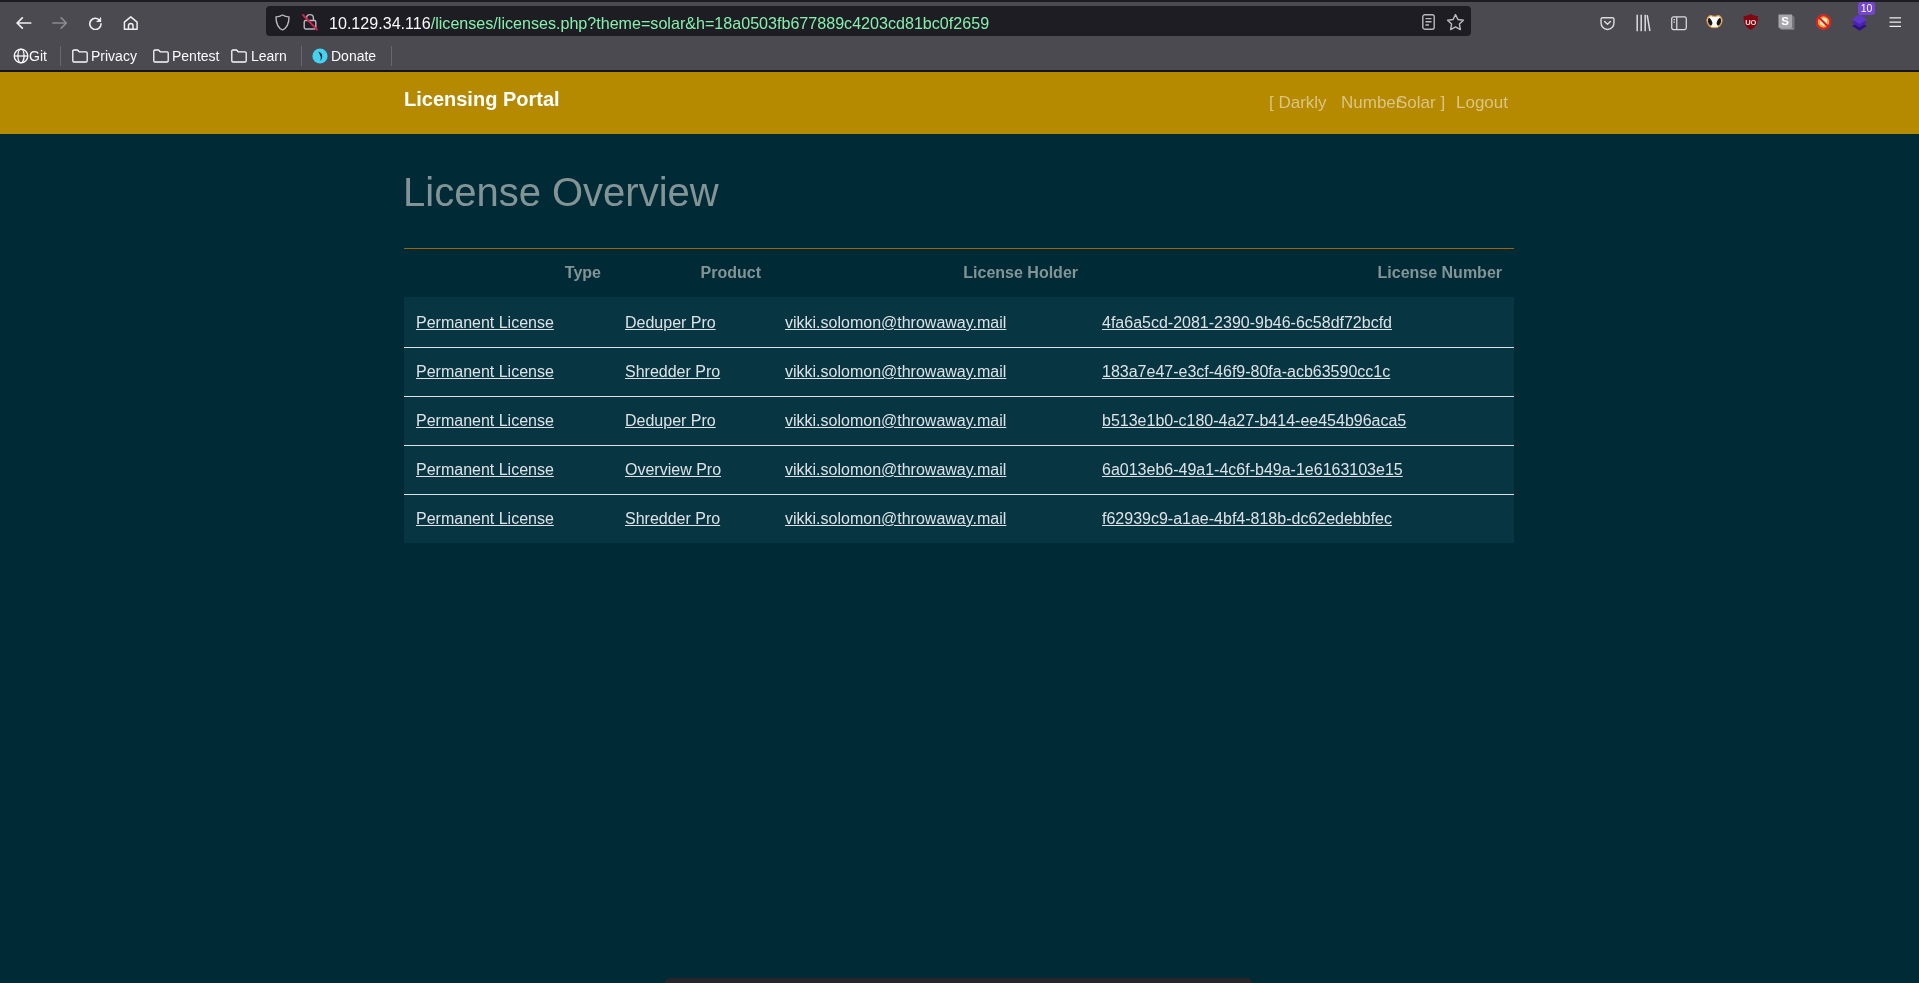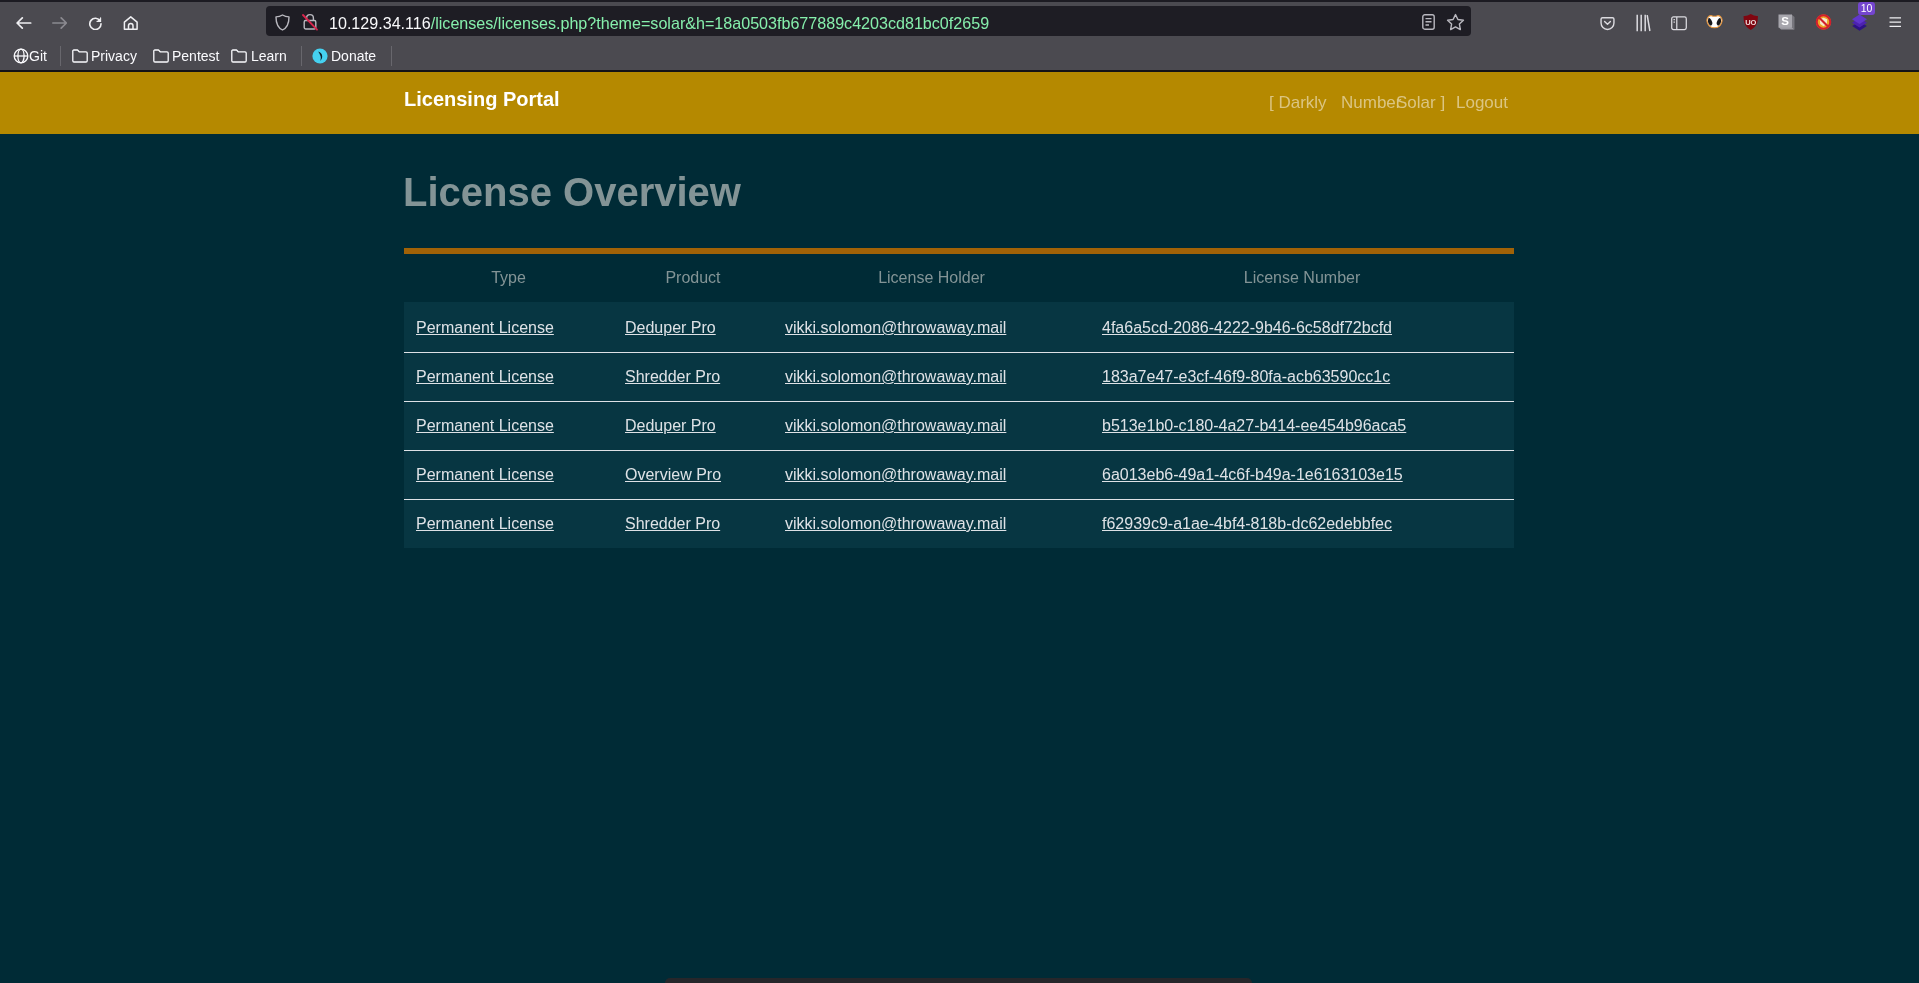--- a/index.html
+++ b/index.html
@@ -11,25 +11,25 @@
   #topstrip { position:absolute; top:0; left:0; width:1919px; height:2px; background:#1c1b22; }
   #chromegap { position:absolute; top:70px; left:0; width:1919px; height:2px; background:#141317; }
   #urlbar { position:absolute; top:6px; left:266px; width:1205px; height:30px; background:#1e1d24; border-radius:4px; }
   .urltext { position:absolute; top:7.5px; height:30px; line-height:30px; font-size:16.1px; white-space:pre; }
   
   #navbar { position:absolute; top:72px; left:0; width:1919px; height:62px; background:#b58900; }
   #brand { position:absolute; left:404px; top:84px; font-size:20px; line-height:30px; color:#ffffff;font-weight:bold; }
   .navlink { position:absolute; top:88px; font-size:17px; line-height:30px; color:#dbc582; }
   
   #page { position:absolute; top:134px; left:0; width:1919px; height:849px; background:#002b36; }
-  #h1 { position:absolute; left:403px; top:168px; font-size:40px; font-weight:700; color:#839496; line-height:48px; }
+  #h1 { position:absolute; left:403px; top:168px; font-size:40px; font-weight:400; color:#839496; line-height:48px; }
   #tbl { position:absolute; left:404px; top:248px; width:1110px; border-collapse:collapse; table-layout:fixed;
          font-size:16px; }
-  #tbl th { color:#839496; font-weight:normal; text-align:center; padding:12px; line-height:24px;
-            border-top:6px solid #a16207; border-bottom:2px solid #073642; }
+  #tbl th { color:#839496; font-weight:bold; text-align:right; padding:12px; line-height:24px;
+            border-top:1px solid #a16207; border-bottom:2px solid #073642; }
   #tbl td { color:#dee2e6; padding:12px; line-height:24px; background:#073642;
             border-top:1px solid #dee2e6;text-decoration:underline; }
   #tbl tr.first td { border-top:none; }
   
   #dock { position:absolute; left:665px; top:978px; width:587px; height:5px; background:#26262a; border-radius:6px 6px 0 0; }
   svg { display:block; }
   .sep { position:absolute; width:1px; height:20px; background:#68676d; top:46px; }
   .bmtext { position:absolute; top:46px; height:20px; line-height:20px; font-size:14px; color:#fbfbfe; }
 </style>
 </head>
@@ -177,21 +177,21 @@
         <th>Product</th>
         <th>License Holder</th>
         <th>License Number</th>
       </tr>
     </thead>
 <tbody>
 <tr class="first">
         <td>Permanent License</td>
         <td>Deduper Pro</td>
         <td>vikki.solomon@throwaway.mail</td>
-        <td>4fa6a5cd-2086-4222-9b46-6c58df72bcfd</td>
+        <td>4fa6a5cd-2081-2390-9b46-6c58df72bcfd</td>
       </tr>
 <tr>
         <td>Permanent License</td>
         <td>Shredder Pro</td>
         <td>vikki.solomon@throwaway.mail</td>
         <td>183a7e47-e3cf-46f9-80fa-acb63590cc1c</td>
       </tr>
 <tr>
         <td>Permanent License</td>
         <td>Deduper Pro</td>

